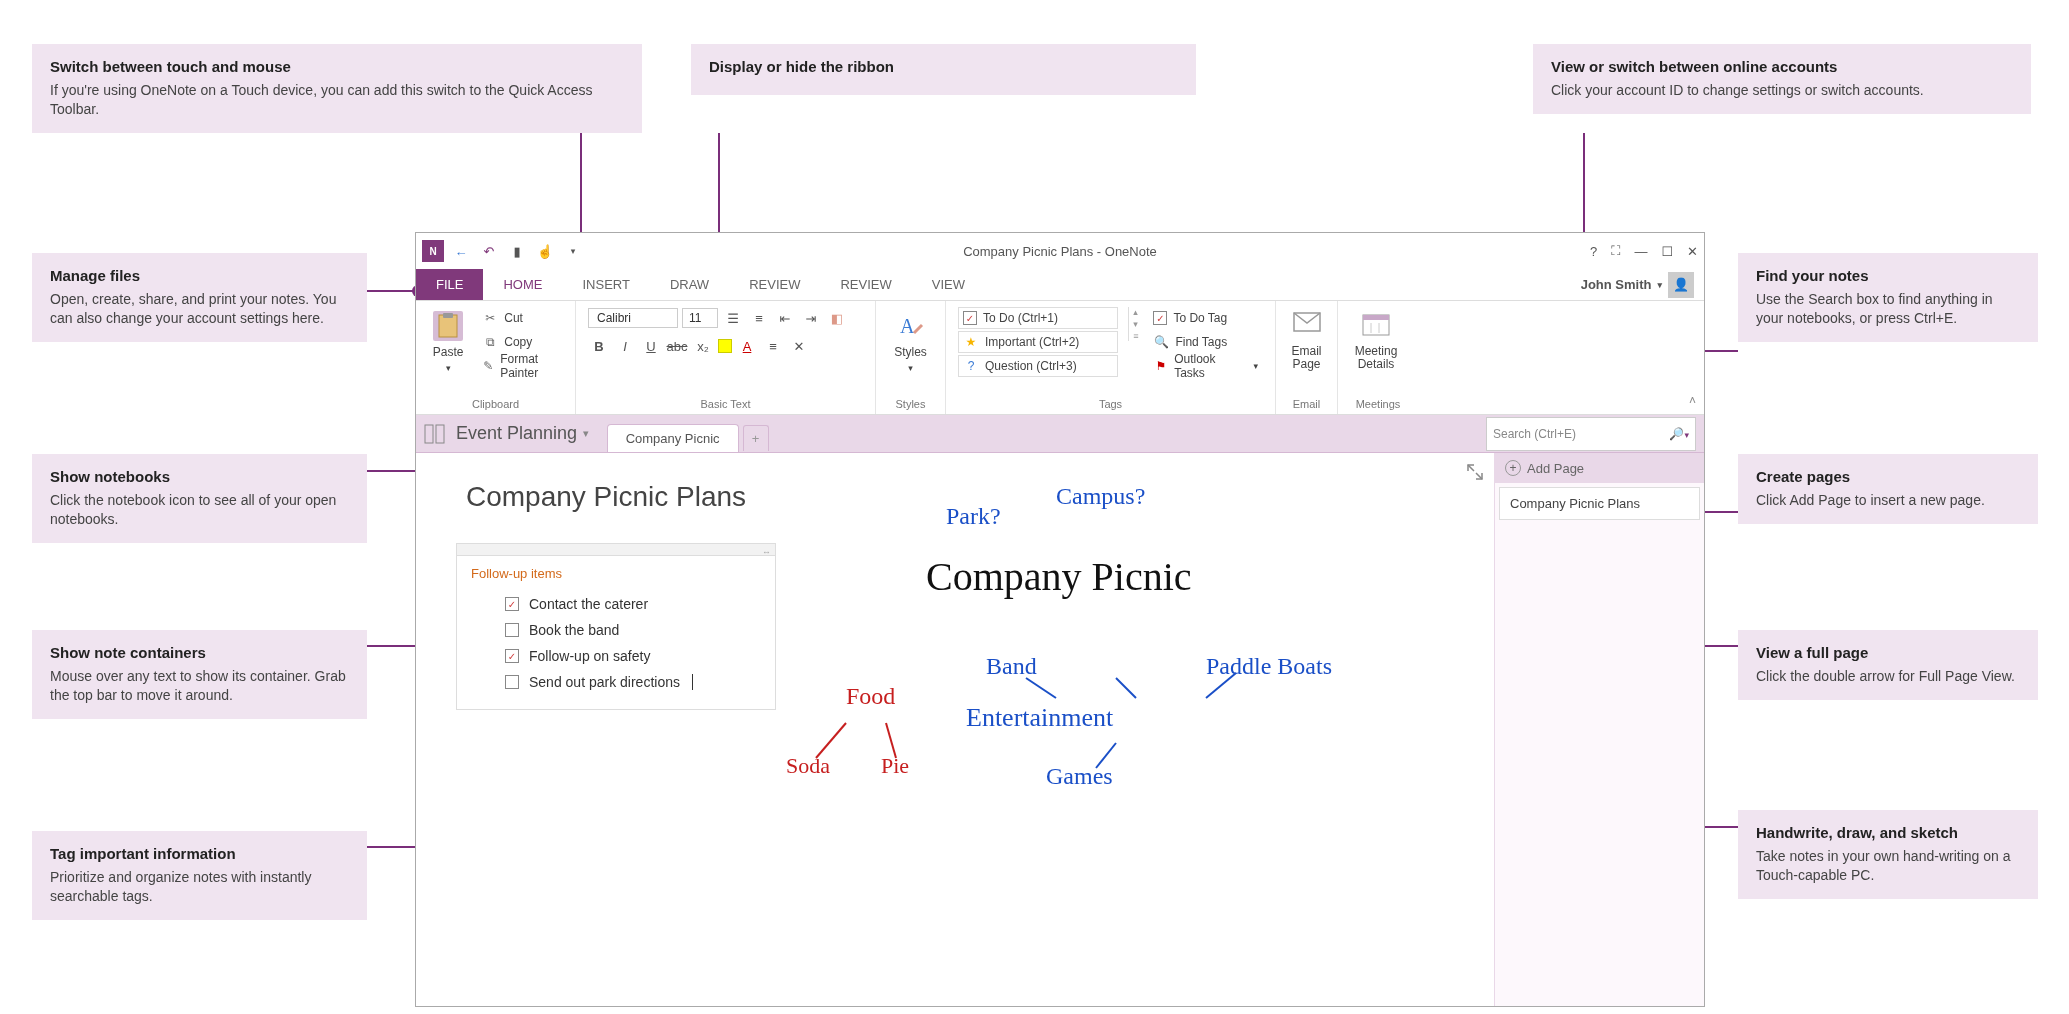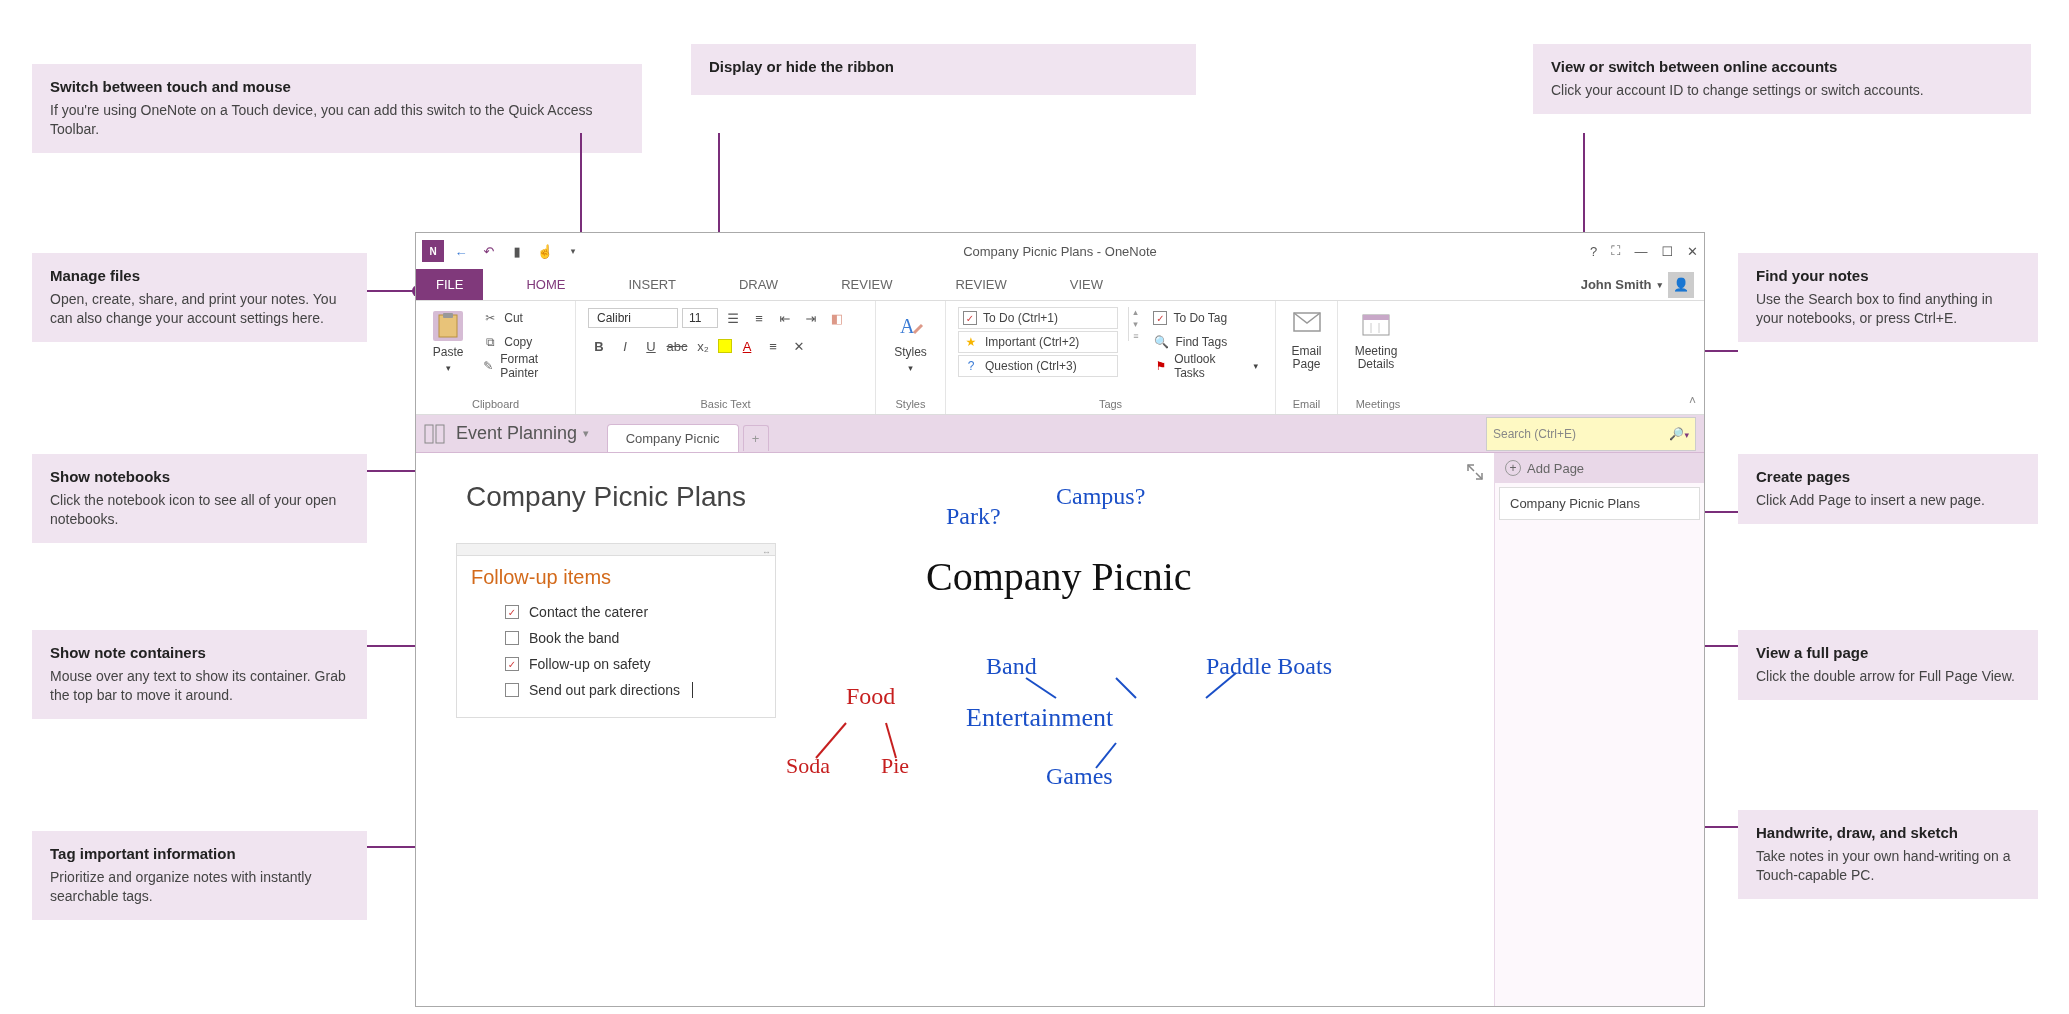--- a/index.html
+++ b/index.html
@@ -13,21 +13,21 @@
 .connector.vert { width: 2px; }
 .dot { position: absolute; width: 12px; height: 12px; background: #7a2e7a; border-radius: 50%; transform: translate(-50%, -50%); }
 
 .app-window { position: absolute; left: 415px; top: 232px; width: 1290px; height: 775px; border: 1px solid #aaa; background: #fff; display: flex; flex-direction: column; }
 .titlebar { height: 36px; display: flex; align-items: center; padding: 0 6px; position: relative; }
 .titlebar .qat { display: flex; align-items: center; gap: 6px; }
 .titlebar .qat-icon { width: 22px; height: 22px; display: flex; align-items: center; justify-content: center; color: #555; }
 .titlebar .window-title { position: absolute; left: 50%; transform: translateX(-50%); color: #555; font-size: 13px; }
 .titlebar .right-controls { margin-left: auto; display: flex; align-items: center; gap: 14px; color: #555; }
 
-.tabbar { height: 32px; display: flex; align-items: stretch; border-bottom: 1px solid #ddd; gap: 23px; }
+.tabbar { height: 32px; display: flex; align-items: stretch; border-bottom: 1px solid #ddd; }
 .tabbar .file-tab { background: #80397b; color: #fff; padding: 0 20px; display: flex; align-items: center; font-size: 13px; }
 .tabbar .ribbon-tab { padding: 0 20px; display: flex; align-items: center; font-size: 13px; color: #666; position: relative; }
 .tabbar .ribbon-tab.active { color: #80397b; }
 .tabbar .account { margin-left: auto; display: flex; align-items: center; gap: 6px; padding-right: 10px; color: #555; font-weight: bold; }
 .tabbar .avatar { width: 26px; height: 26px; background: #ccc; display: flex; align-items: center; justify-content: center; color: #777; }
 
 .ribbon { height: 114px; border-bottom: 1px solid #ddd; display: flex; position: relative; }
 .ribbon-group { border-right: 1px solid #e5e5e5; padding: 6px 12px 4px; display: flex; flex-direction: column; justify-content: space-between; }
 .ribbon-group-label { text-align: center; font-size: 11px; color: #777; margin-top: 4px; }
 .ribbon-content { flex: 1; display: flex; gap: 10px; align-items: flex-start; }
@@ -47,50 +47,50 @@
 .question-icon { color: #3a7bd5; }
 .flag-icon { color: #c00; }
 
 .collapse-ribbon { position: absolute; right: 8px; bottom: 6px; font-size: 12px; color: #888; }
 
 .notebook-bar { height: 38px; display: flex; align-items: center; background: #e9d8e8; border-bottom: 1px solid #d5b8d3; padding: 0 8px; position: relative; }
 .notebook-icon { width: 24px; height: 24px; display: flex; align-items: center; gap: 2px; }
 .notebook-label { font-size: 18px; color: #555; margin-left: 8px; display: flex; align-items: center; gap: 6px; }
 .section-tab { background: #fff; border: 1px solid #d5b8d3; border-bottom: none; padding: 6px 18px; margin-left: 18px; border-top-left-radius: 4px; border-top-right-radius: 4px; font-size: 13px; color: #555; position: relative; top: 4px; }
 .add-section { width: 26px; height: 26px; border: 1px solid #d5b8d3; border-bottom: none; display: flex; align-items: center; justify-content: center; color: #999; margin-left: 4px; position: relative; top: 4px; border-top-left-radius: 3px; border-top-right-radius: 3px; }
-.search-box { margin-left: auto; width: 210px; height: 24px; border: 1px solid #ccc; background: #fef9c3; display: flex; align-items: center; padding: 16px 6px; font-size: 12px; color: #888; }
+.search-box { margin-left: auto; width: 210px; height: 24px; border: 1px solid #ccc; background: #ffffff; display: flex; align-items: center; padding: 16px 6px; font-size: 12px; color: #888; }
 .search-box .mag { margin-left: auto; color: #80397b; }
 
 .content-row { flex: 1; display: flex; }
 .page-canvas { flex: 1; background: #fff; position: relative; overflow: hidden; }
 .page-title { position: absolute; left: 50px; top: 28px; font-size: 28px; color: #444; font-weight: 300; }
 .full-page-toggle { position: absolute; right: 10px; top: 10px; width: 18px; height: 18px; color: #888; }
 
 .note-container { position: absolute; left: 40px; top: 90px; width: 320px; border: 1px solid #ddd; }
 .note-container .handle { height: 12px; background: #f2f2f2; border-bottom: 1px solid #ddd; position: relative; }
 .note-container .grip { position: absolute; right: 4px; top: 2px; color: #aaa; font-size: 9px; }
-.note-container .nc-title { color: #d36a1b; font-size: 20px; padding: 10px 14px 6px; }
+.note-container .nc-title { color: #d36a1b; font-size: 13px; padding: 10px 14px 6px; }
 .checklist { padding: 4px 14px 14px 48px; }
 .checklist-item { display: flex; align-items: center; gap: 10px; font-size: 14px; color: #333; height: 26px; }
 
 .handwriting { position: absolute; font-family: "Segoe Script", "Comic Sans MS", cursive; }
 .hw-blue { color: #1a4fc7; }
 .hw-red { color: #c61f1f; }
 .hw-black { color: #111; }
 
 .page-list { width: 210px; border-left: 1px solid #e9d8e8; background: #fdf8fc; display: flex; flex-direction: column; }
 .add-page { height: 30px; background: #e9d8e8; display: flex; align-items: center; padding: 0 10px; gap: 6px; font-size: 13px; color: #666; }
 .page-item { padding: 8px 10px; font-size: 13px; color: #444; border-bottom: 1px solid #eee; background: #fff; margin: 4px; border: 1px solid #ddd; }
 
 svg { display: block; }
 </style>
 </head>
 <body>
 
-<div class="callout" style="left:32px; top:44px; width:610px;margin-top:20px;">
+<div class="callout" style="left:32px; top:44px; width:610px;">
   <h3>Switch between touch and mouse</h3>
   <p>If you're using OneNote on a Touch device, you can add this switch to the Quick Access Toolbar.</p>
 </div>
 <div class="callout" style="left:691px; top:44px; width:505px;">
   <h3>Display or hide the ribbon</h3>
 </div>
 <div class="callout" style="left:1533px; top:44px; width:498px;">
   <h3>View or switch between online accounts</h3>
   <p>Click your account ID to change settings or switch accounts.</p>
 </div>

